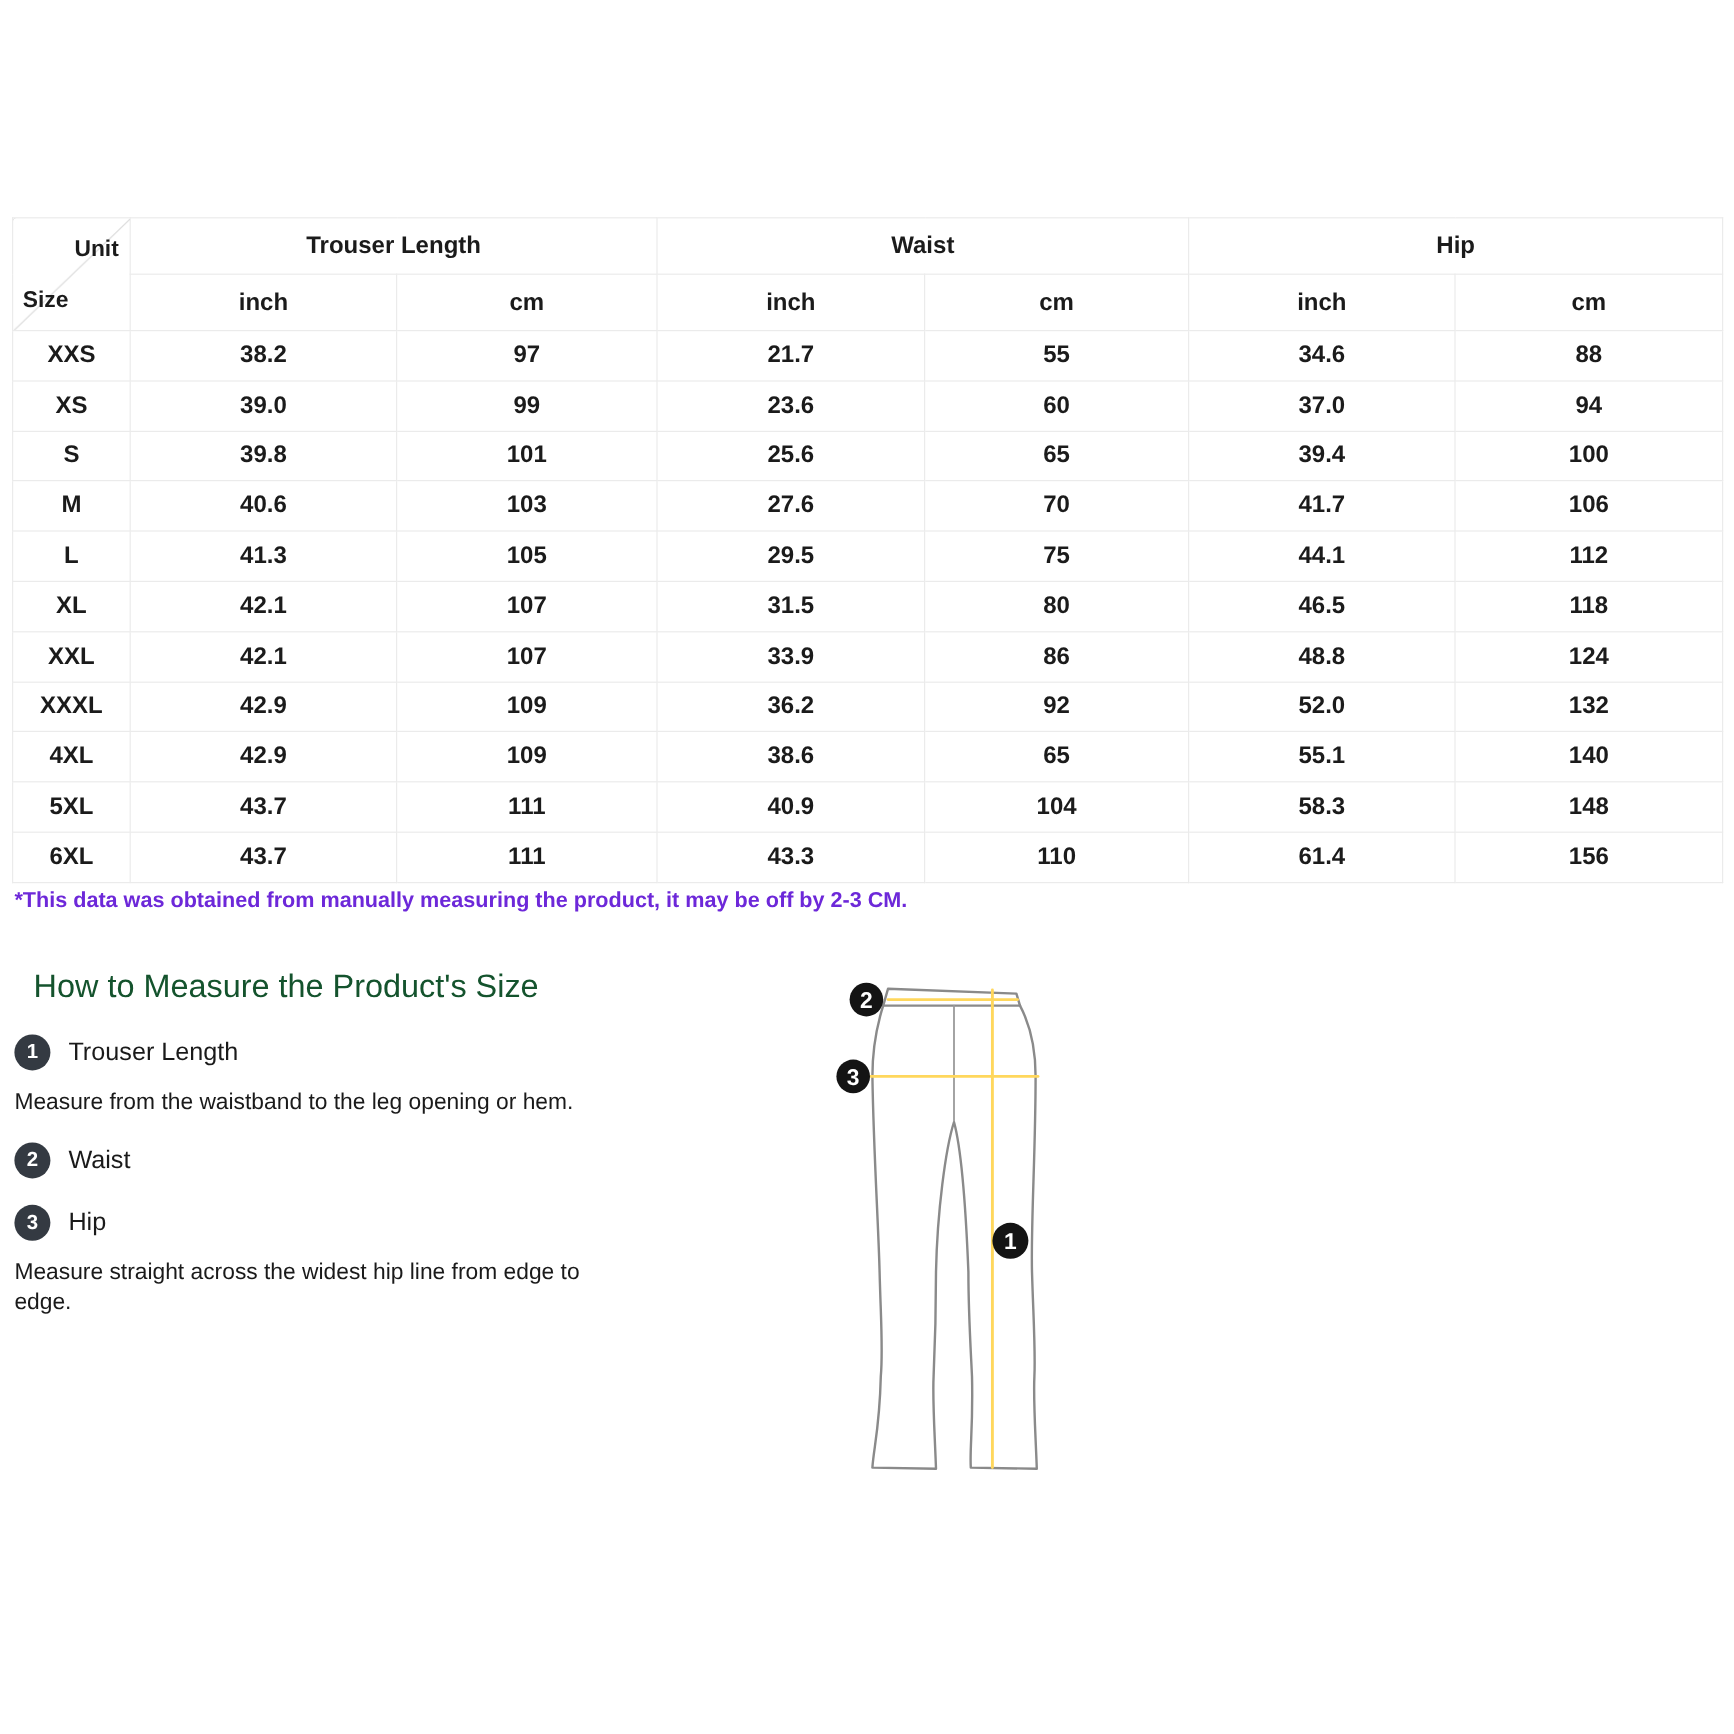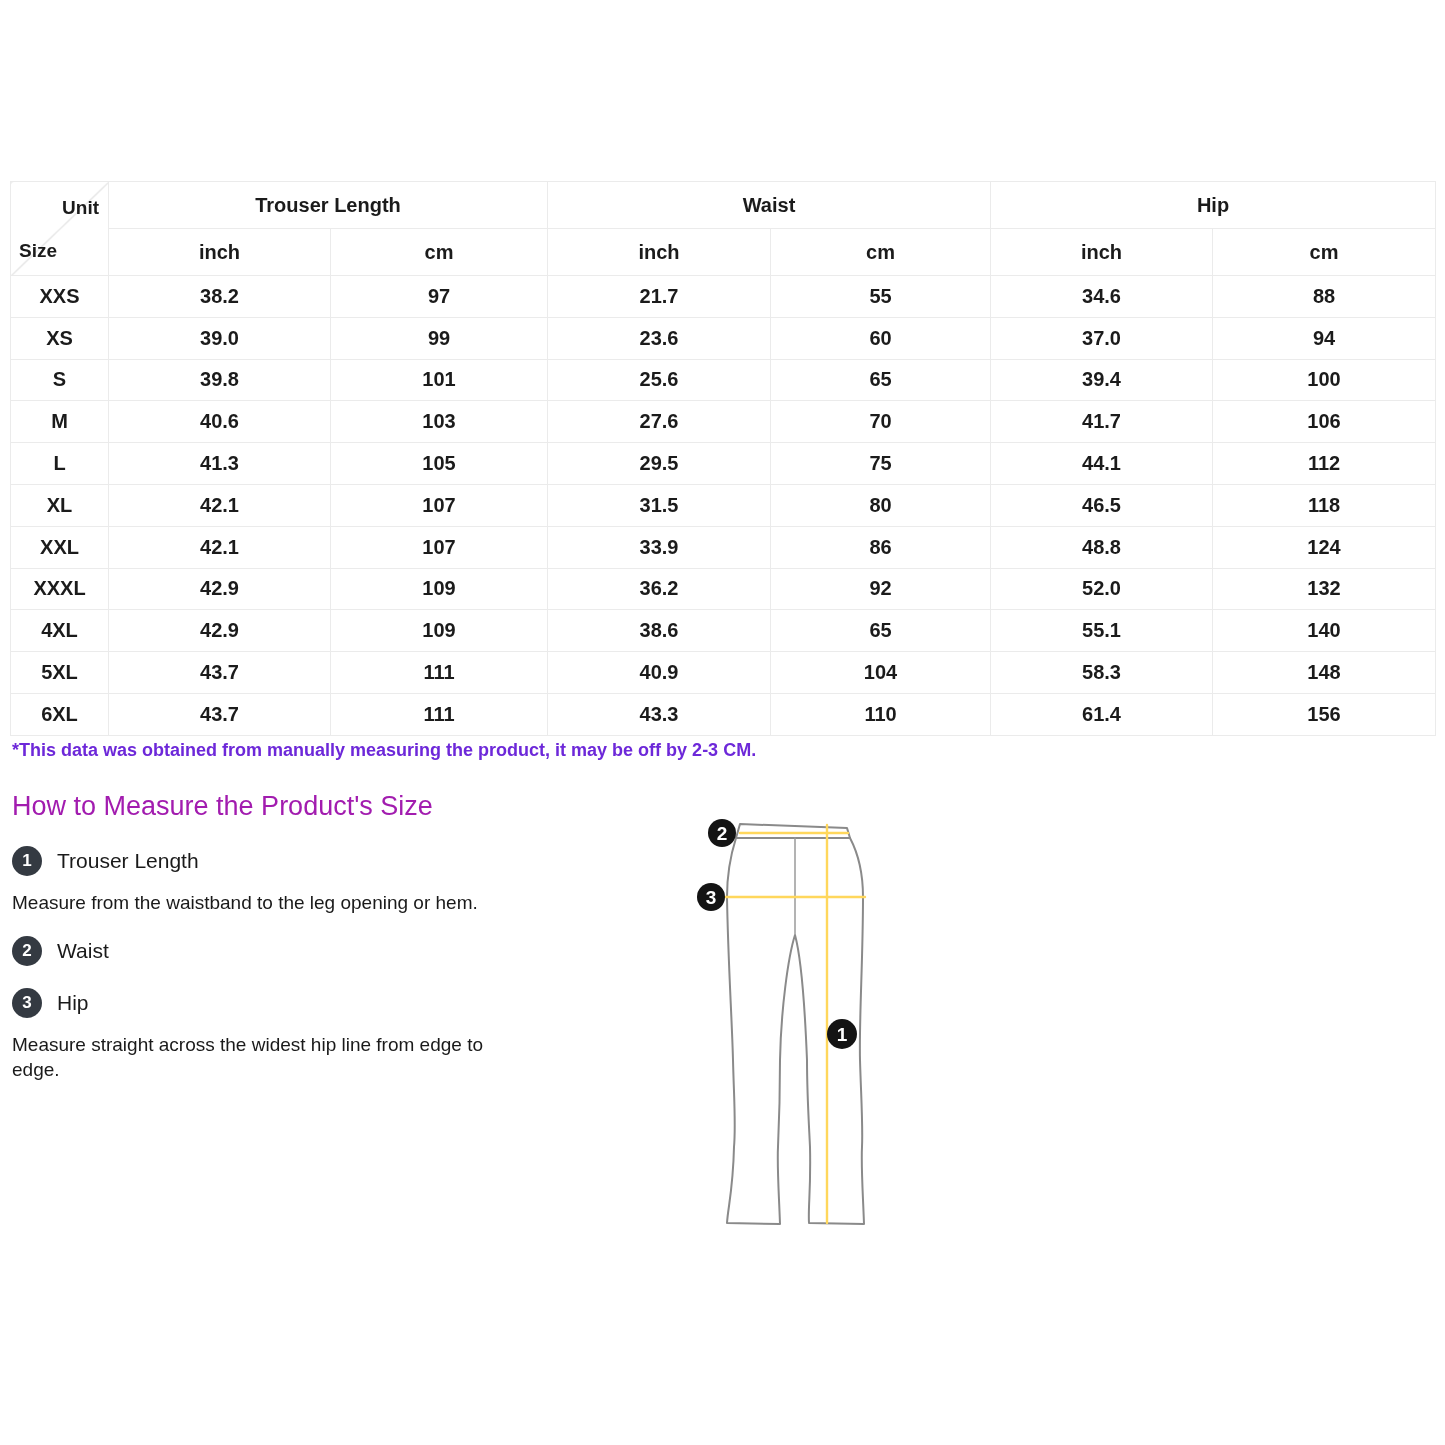--- a/index.html
+++ b/index.html
@@ -42,21 +42,21 @@
   th.corner .corner-top{position:absolute;top:15px;right:9px;font-size:19px;}
   th.corner .corner-bottom{position:absolute;bottom:13px;left:8px;font-size:19px;}
   
   .footnote{
     position:absolute;left:12px;top:740px;font-size:18px;
     font-weight:bold;color:#6d28d9;
   }
   
   .guide{position:absolute;left:12px;top:789px;width:560px;}
   .guide-title{
-    margin:0;font-size:27px;font-weight:normal;color:#a21caf;line-height:1.3;
+    margin:16px;font-size:27px;font-weight:normal;color:#14532d;line-height:1.3;
   }
   .guide-item{display:flex;align-items:center;gap:15px;margin-top:22px;height:30px;}
   .guide-item + .guide-desc{margin-top:14px;}
   .num-circle{
     width:30px;height:30px;border-radius:50%;
     background:var(--guide-circle);color:#ffffff;
     display:flex;align-items:center;justify-content:center;
     font-size:17px;font-weight:bold;flex:0 0 30px;
   }
   .guide-label{font-size:21px;color:#1a1a1a;}

